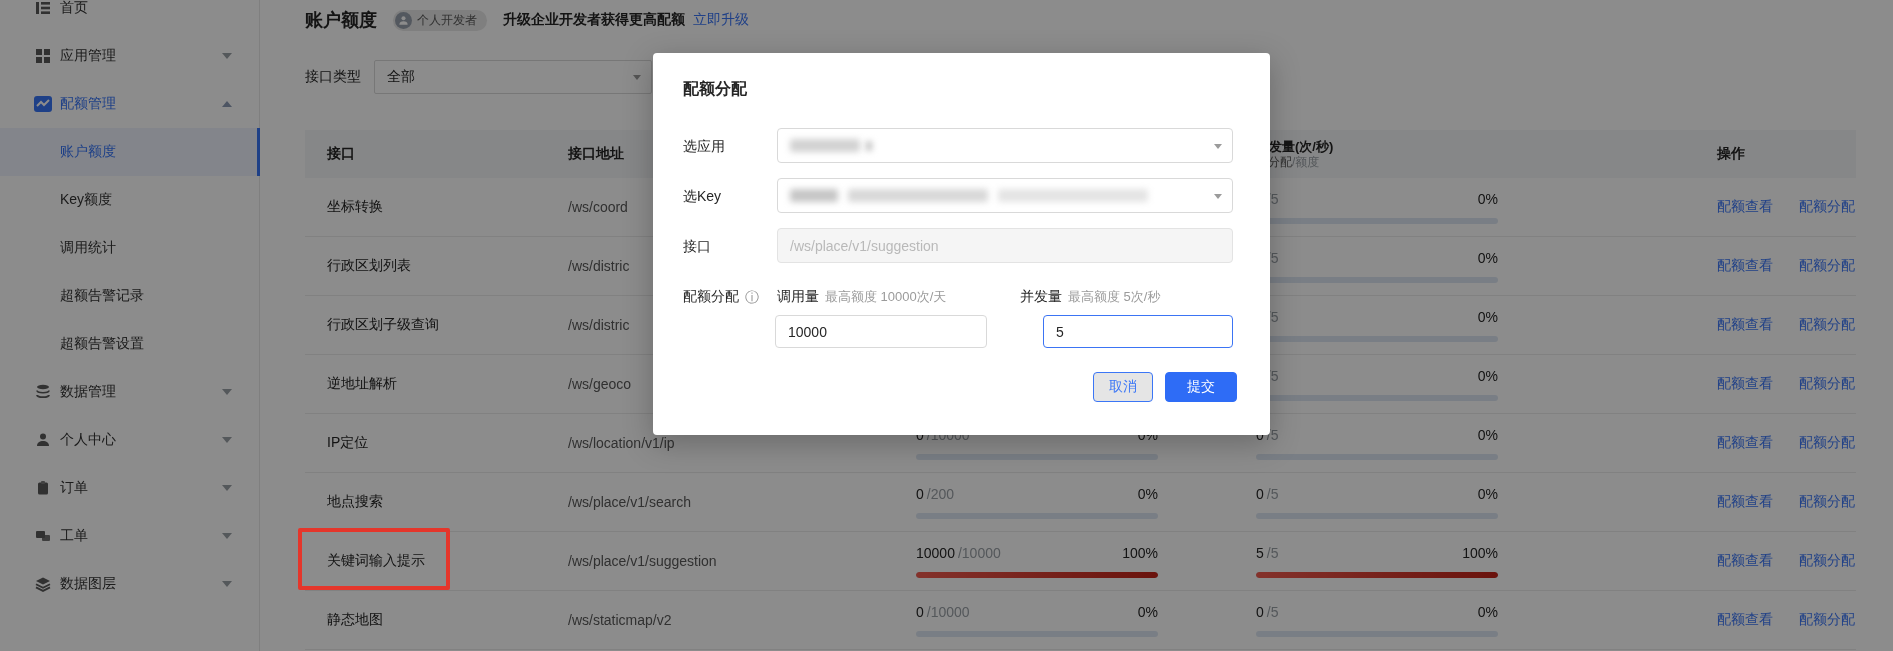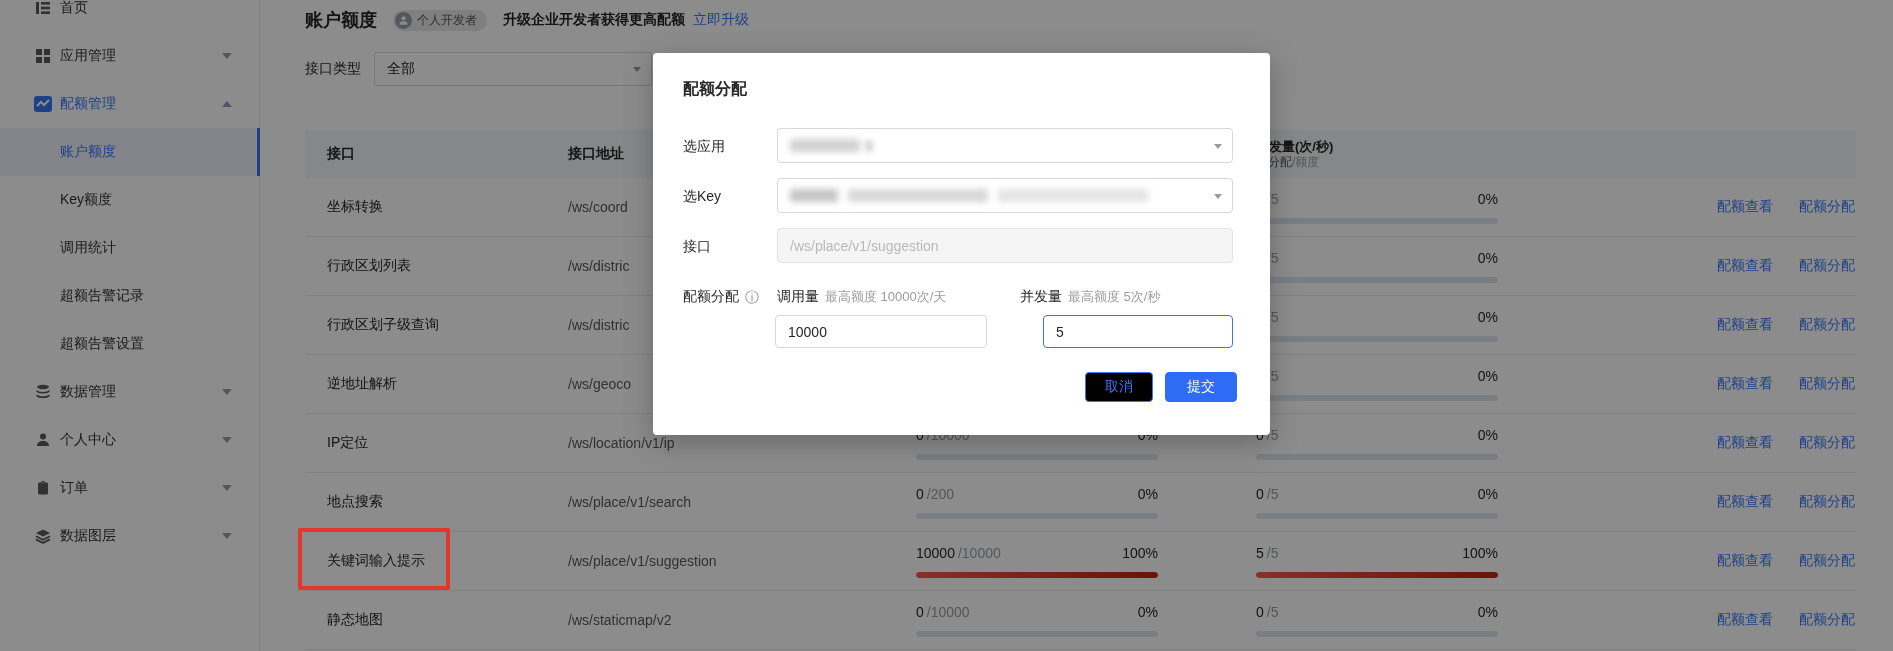--- a/index.html
+++ b/index.html
@@ -26,21 +26,21 @@
   
   .page-head { position:absolute; left:305px; top:8px; display:flex; align-items:center; z-index:1; }
   .page-title { font-size:18px; font-weight:700; color:#262626; }
   .dev-badge { margin-left:16px; height:21px; background:#e7e7e7; border-radius:11px; display:flex; align-items:center; padding:0 10px 0 2px; }
   .dev-badge .av { width:17px; height:17px; border-radius:50%; background:#98a1ad; display:flex; align-items:center; justify-content:center; margin-right:5px; }
   .dev-badge .txt { font-size:12px; color:#595959; }
   .upgrade { margin-left:16px; font-size:14px; color:#262626;font-weight:bold; }
   .upgrade-link { margin-left:8px; font-size:14px; color:#3b76f6; text-decoration:none; cursor:pointer; }
 
   
-  .filter-row { position:absolute; left:305px; top:52px; display:flex; align-items:center; z-index:1; }
+  .filter-row { position:absolute; left:305px; top:60px; display:flex; align-items:center; z-index:1; }
   .filter-label { font-size:14px; color:#262626; }
   .select { margin-left:13px; width:278px; height:34px; border:1px solid #d9d9d9; border-radius:2px; background:#fff; display:flex; align-items:center; padding:0 28px 0 12px; position:relative; cursor:pointer; }
   .select .val { font-size:14px; color:#262626; }
   .caret { position:absolute; right:10px; top:50%; margin-top:-2px; width:0; height:0; border-left:4px solid transparent; border-right:4px solid transparent; border-top:5px solid #9b9b9b; }
 
   
   .table { position:absolute; left:305px; top:130px; width:1551px; z-index:1; }
   .thead { height:48px; background:#f5f6f7; display:grid; grid-template-columns:263px 348px 242px 98px 242px 1fr; align-items:center; }
   .th { font-size:14px; font-weight:700; color:#262626; }
   .th.first { padding-left:22px; }
@@ -70,21 +70,21 @@
   .m-select { position:absolute; left:124px; width:456px; height:35px; border:1px solid #d9d9d9; border-radius:4px; background:#fff; display:flex; align-items:center; padding:0 28px 0 12px; cursor:pointer; }
   .blob { height:13px; border-radius:2px; filter:blur(3px); }
   .m-input-ro { position:absolute; left:124px; width:456px; height:35px; border:1px solid #e3e3e3; border-radius:4px; background:#f5f5f5; color:#b9b9b9; font-size:14px; padding:0 12px; font-family:"Liberation Sans",sans-serif; }
   .q-label { position:absolute; font-size:14px; color:#262626; white-space:nowrap; }
   .q-label .hint { color:#9b9b9b; font-size:13px; margin-left:6px; }
   .info-i { display:inline-block; margin-left:6px; color:#8c8c8c; font-size:14px; vertical-align:-1px; }
   .m-num { position:absolute; height:33px; border:1px solid #d9d9d9; border-radius:4px; font-size:14px; color:#262626; padding:0 12px; font-family:"Liberation Sans",sans-serif; background:#fff; }
   .m-num.focus { border:1.5px solid #3b74f4; }
   .m-btns { position:absolute; right:33px; top:319px; display:flex; gap:12px; }
   .btn { height:30px; border-radius:4px; font-size:14px; display:flex; align-items:center; justify-content:center; cursor:pointer; font-family:"Liberation Sans",sans-serif; }
-  .btn.cancel { width:68px; background:#000000; border:1px solid #3b76f6; color:#3b76f6; }
+  .btn.cancel { width:60px; background:#e5e5e5; border:1px solid #3b76f6; color:#3b76f6; }
   .btn.submit { width:72px; background:#2e6cf6; border:1px solid #2e6cf6; color:#fff; }
 
   
   .red-box { position:absolute; left:298px; top:528px; width:152px; height:62px; border:4px solid #e5362b; border-radius:2px; z-index:40; }
 
   svg { display:block; }
 </style>
 </head>
 <body>
 
@@ -162,20 +162,30 @@
         <span class="chev down"></span>
       </div>
       <div class="nav-item">
         <span class="ico">
           <svg width="16" height="16" viewBox="0 0 16 16">
               <rect x="3" y="2.5" width="10" height="12" rx="1.5" fill="#595959"></rect>
               <rect x="6" y="1" width="4" height="3" rx="1" fill="#7a7a7a"></rect>
             </svg>
         </span>
         <span class="lbl">订单</span>
+        <span class="chev down"></span>
+      </div>
+      <div class="nav-item">
+        <span class="ico">
+          <svg width="16" height="16" viewBox="0 0 16 16">
+              <rect x="1" y="3" width="9" height="7" rx="1" fill="#595959"></rect>
+              <rect x="7" y="7" width="8" height="6" rx="1" fill="#595959" opacity="0.85"></rect>
+            </svg>
+        </span>
+        <span class="lbl">工单</span>
         <span class="chev down"></span>
       </div>
       <div class="nav-item">
         <span class="ico">
           <svg width="16" height="16" viewBox="0 0 16 16">
               <polygon points="8,1.5 15,5 8,8.5 1,5" fill="#595959"></polygon>
               <polyline points="1,8.2 8,11.7 15,8.2" fill="none" stroke="#595959" stroke-width="1.8"></polyline>
               <polyline points="1,11.4 8,14.9 15,11.4" fill="none" stroke="#595959" stroke-width="1.8"></polyline>
             </svg>
         </span>
@@ -211,20 +221,21 @@
   <div class="table">
     <div class="thead">
       <div class="th first">接口</div>
       <div class="th">接口地址</div>
       <div class="th"></div>
       <div class="th"></div>
       <div class="th th2">
         <div class="l1">并发量(次/秒)</div>
         <div class="l2"><span class="dark">已分配</span><span class="gray">/额度</span></div>
       </div>
+      <div class="th op">操作</div>
     </div>
 
     <div class="trow">
       <div class="td name">坐标转换</div>
       <div class="td endpoint">/ws/coord</div>
       <div class="td usage" style="visibility: hidden;">
         <div class="usage-line">
             <span></span>
             <span class="quota"></span>
             <span class="pct"></span>

